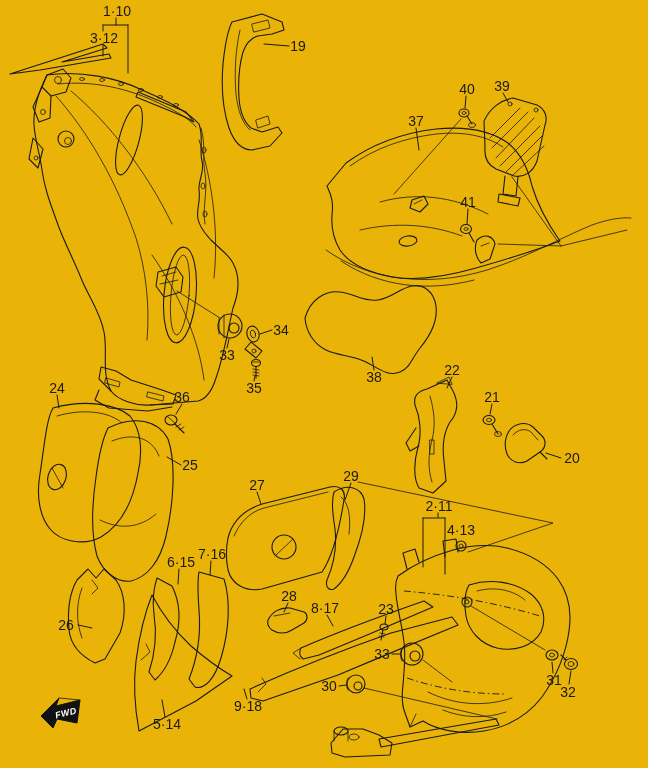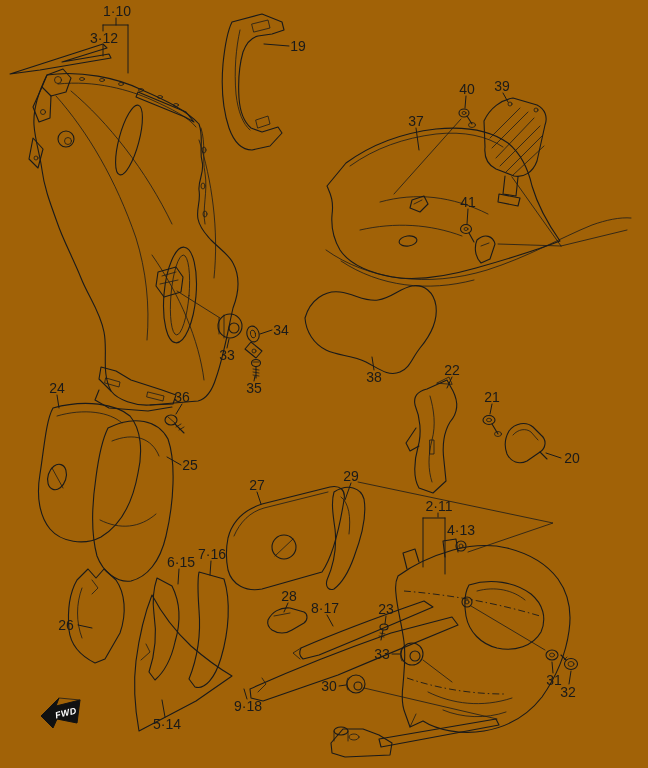--- a/index.html
+++ b/index.html
@@ -1,16 +1,16 @@
 <!DOCTYPE html>
 <html><head>
 <meta charset="utf-8">
 <style>
   html,body { margin:0; padding:0; background:#ffffff; }
-  .stage { width:648px; height:768px; position:relative; background:#a16207; overflow:hidden; }
+  .stage { width:648px; height:768px; position:relative; background:#eab308; overflow:hidden; }
   svg { display:block; }
   .callout { font-family:"Liberation Sans", sans-serif; font-size:14px; fill:#1a1a1a; }
   .fwd-text { font-family:"Liberation Sans", sans-serif; font-size:9px; font-weight:bold; font-style:italic; fill:#ffffff; letter-spacing:.5px; }
   .ln  { stroke:#1a1a1a; stroke-width:1.1; fill:none; stroke-linejoin:round; stroke-linecap:round; }
   .thin{ stroke:#1a1a1a; stroke-width:0.8; fill:none; stroke-linejoin:round; stroke-linecap:round; }
   .ldr { stroke:#1a1a1a; stroke-width:1; fill:none; stroke-linecap:round; }
   .dash{ stroke:#1a1a1a; stroke-width:0.9; fill:none; stroke-dasharray:7 3 1.5 3; }
 </style>
 </head>
 <body>

